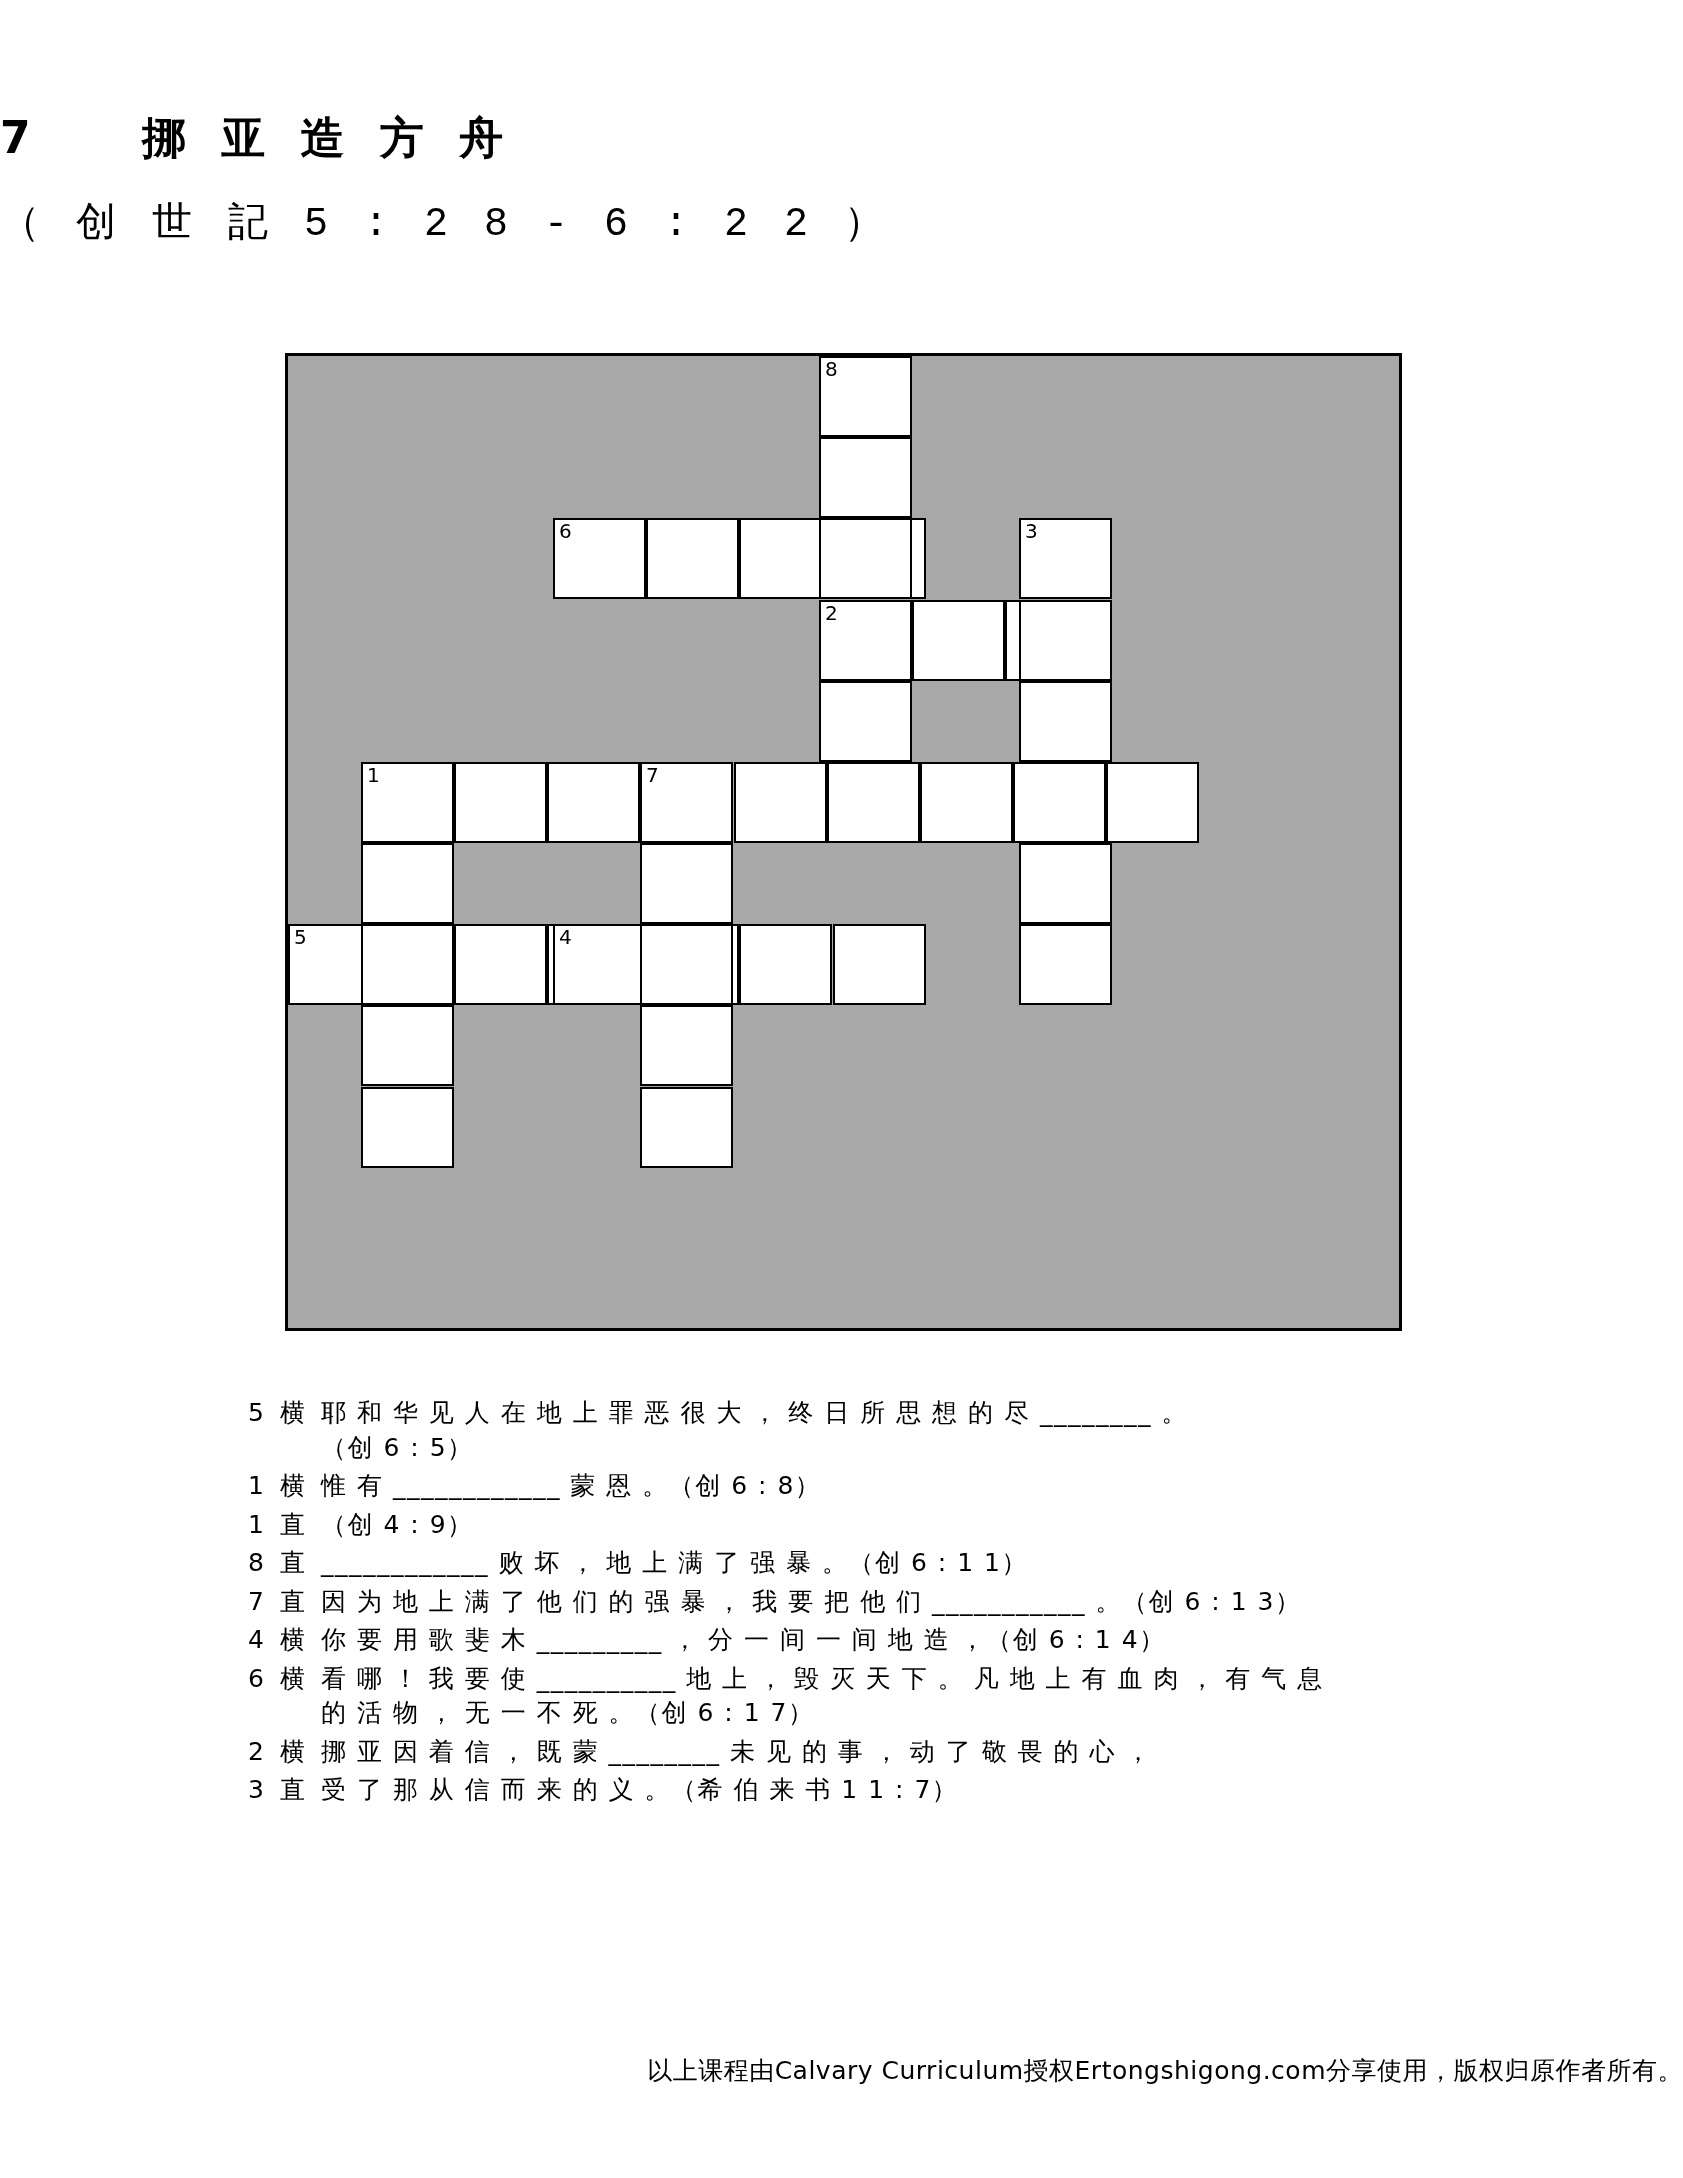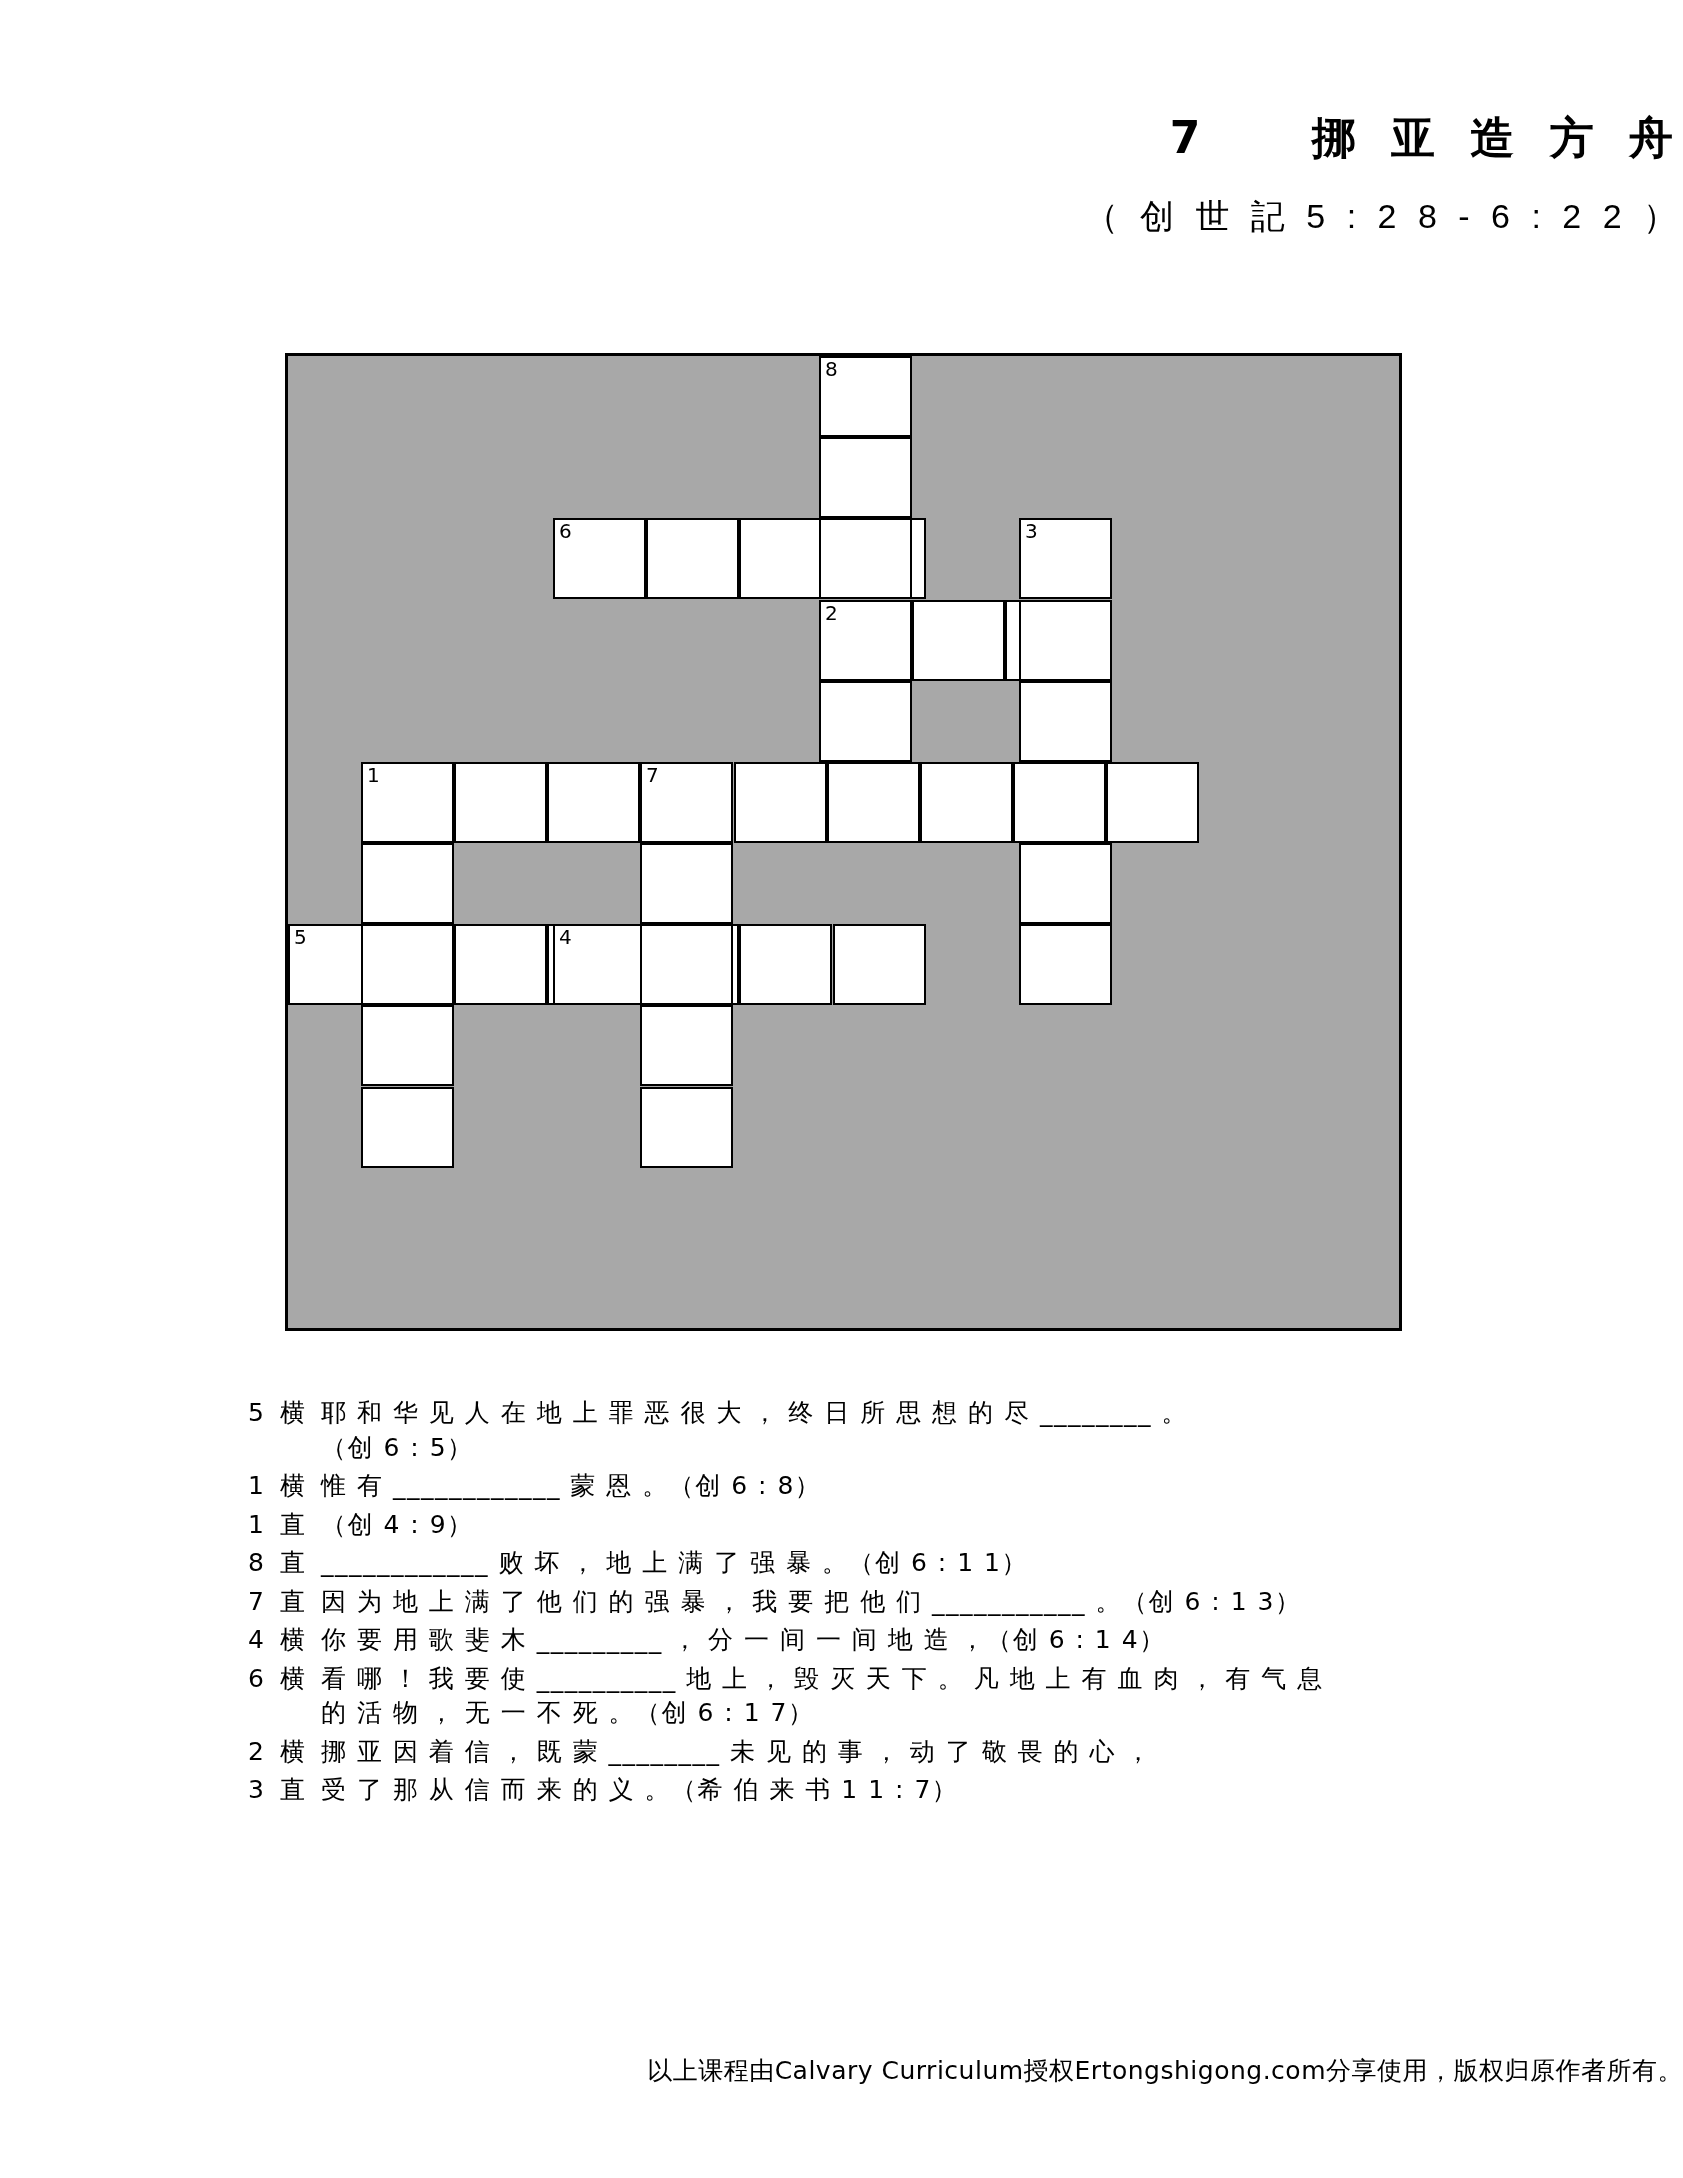--- a/index.html
+++ b/index.html
@@ -11,34 +11,34 @@
     width: 1683px;
     height: 2178px;
     font-family: "DejaVu Sans", sans-serif;
     color: #000000;
     position: relative;
     overflow: hidden;
   }
 
   
   .title-block {
-    text-align: right;
+    text-align: left;
     margin-top: 109px;
   }
   .title-main {
     font-size: 44px;
     letter-spacing: 10px;
     font-weight: 700;
     font-family: "DejaVu Sans", sans-serif;
   }
   .title-sub {
-    font-size: 34px;
+    font-size: 40px;
     letter-spacing: 6px;
     margin-top: 26px;
-    font-family: Liberation Sans, sans-serif;
+    font-family: Liberation Mono, monospace;
   }
 
   
   .grid-wrap {
     position: absolute;
     left: 285px;
     top: 353px;
     width: 1117px;
     height: 978px;
     border: 3px solid #000000;

